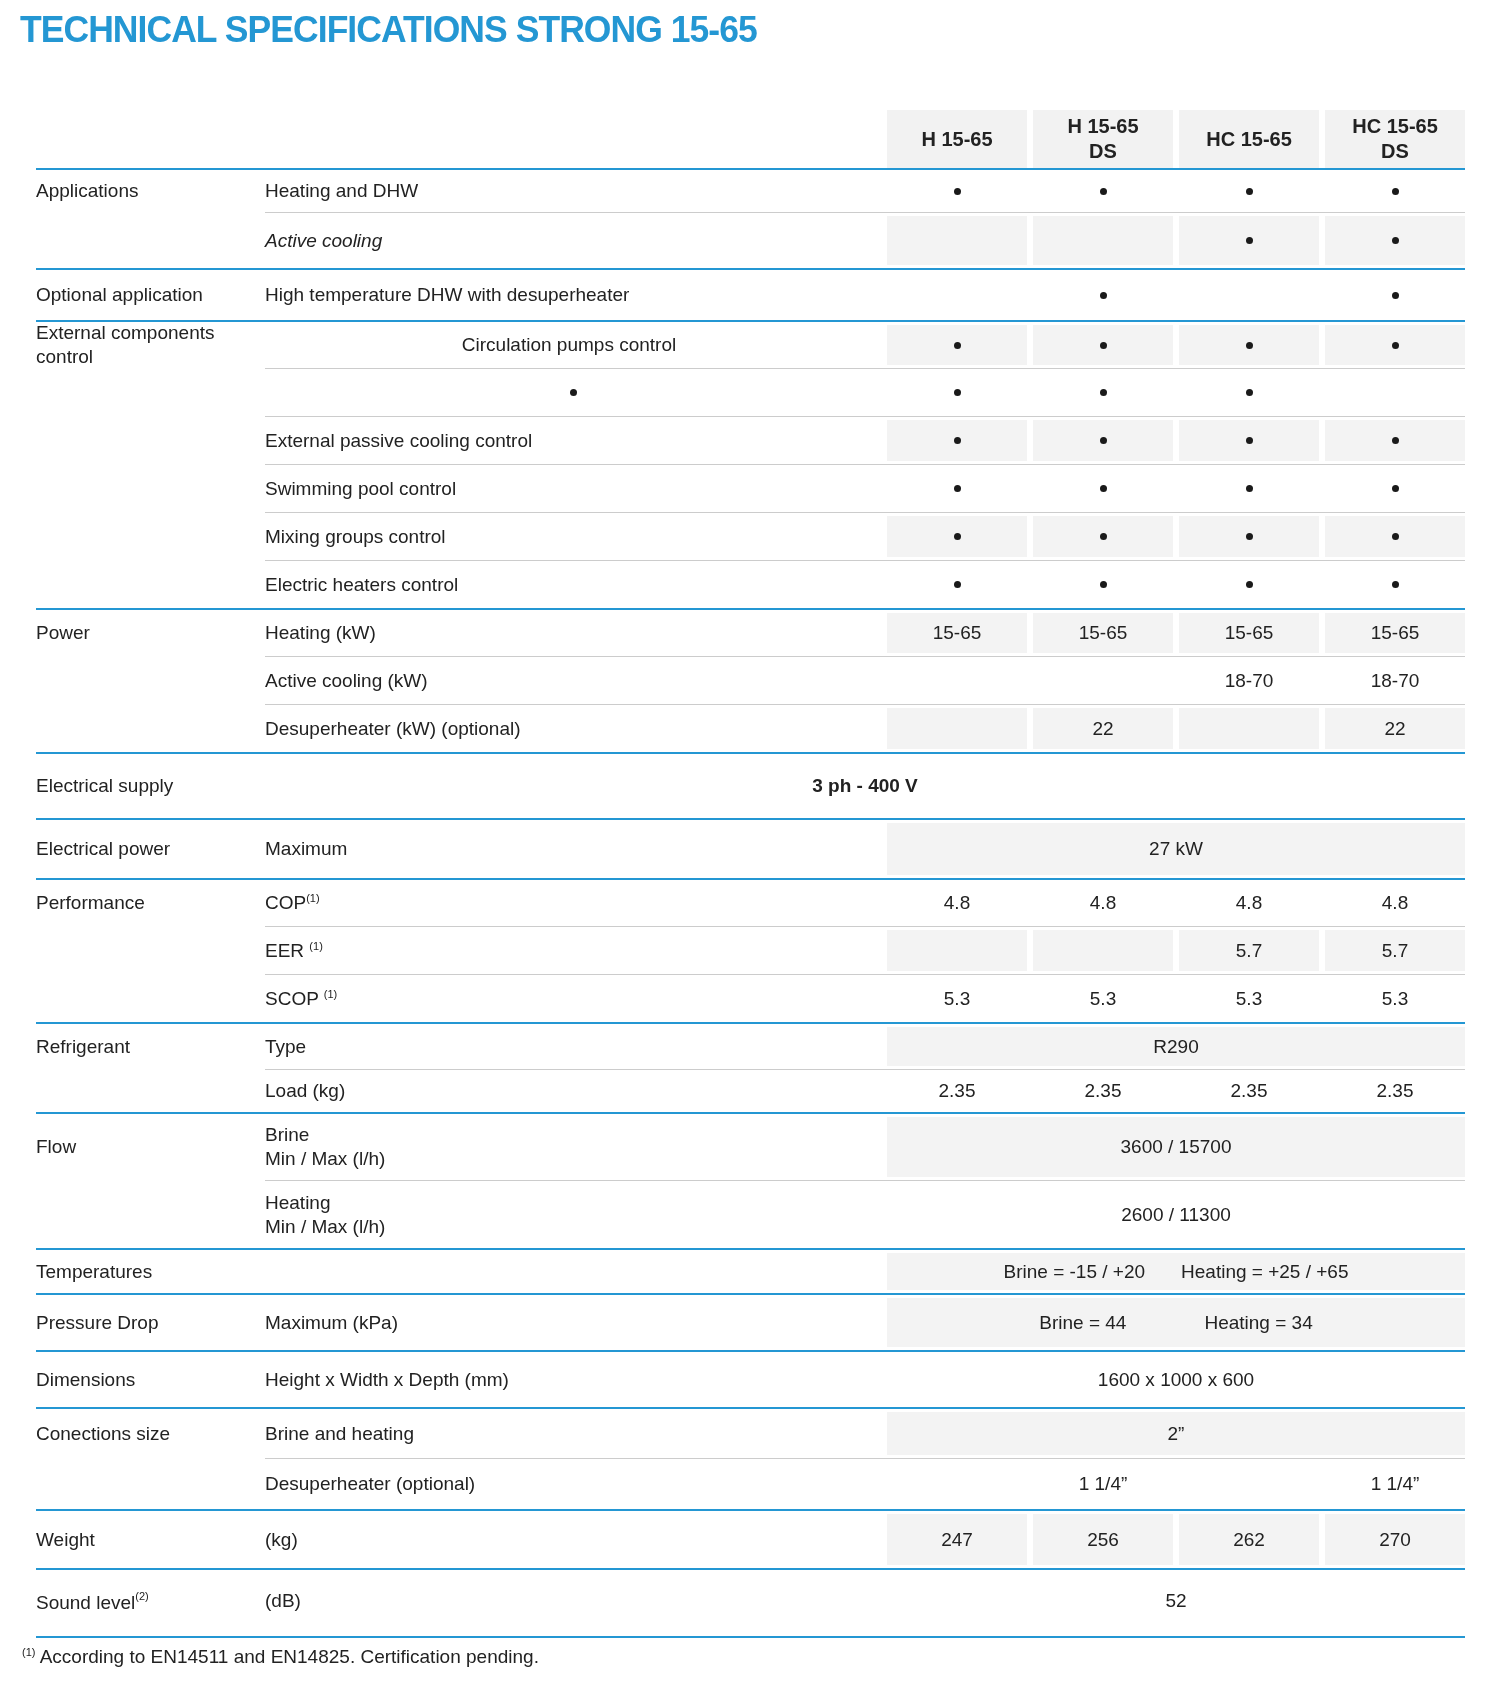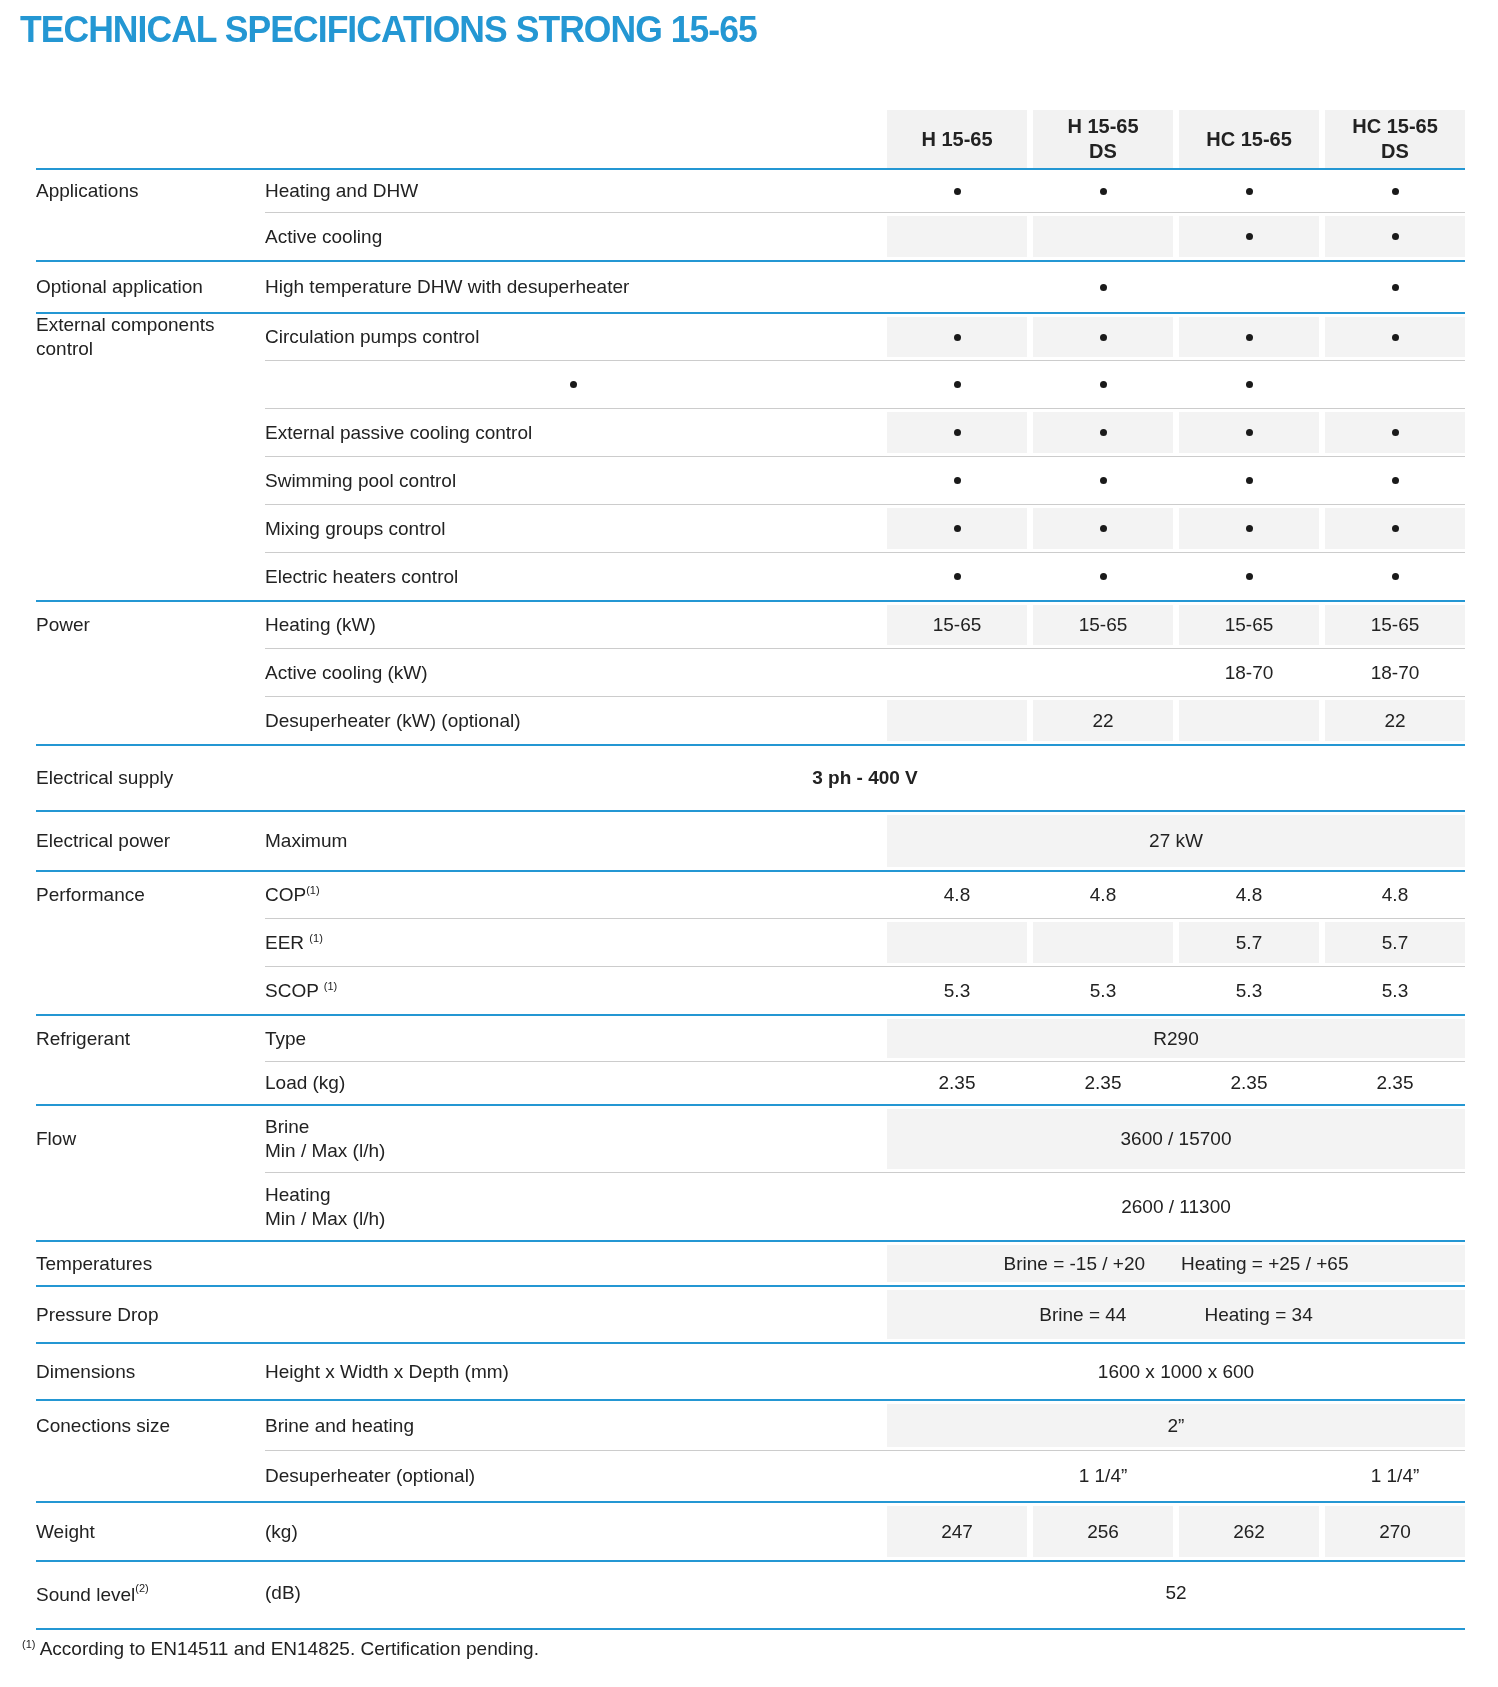--- a/index.html
+++ b/index.html
@@ -101,21 +101,21 @@
             <div class="cell">
               <span class="dot"></span>
             </div>
             <div class="cell">
               <span class="dot"></span>
             </div>
             <div class="cell">
               <span class="dot"></span>
             </div>
           </div>
-          <div class="row" style="height: 48px;">
+          <div class="row" style="height: 56px; font-style: italic;">
             <div class="sub">
               <div>Active cooling</div>
             </div>
             <div class="cell shaded"></div>
             <div class="cell shaded"></div>
             <div class="cell shaded">
               <span class="dot"></span>
             </div>
             <div class="cell shaded">
               <span class="dot"></span>
@@ -141,21 +141,21 @@
               <span class="dot"></span>
             </div>
           </div>
         </div>
       </div>
       <div class="group">
         <div class="glabel" style="height: 46px;">
           <span>External components control</span>
         </div>
         <div class="rows">
-          <div class="row" style="height: 46px;">
+          <div class="row" style="height: 46px; text-align: center;">
             <div class="sub">
               <div>Circulation pumps control</div>
             </div>
             <div class="cell shaded">
               <span class="dot"></span>
             </div>
             <div class="cell shaded">
               <span class="dot"></span>
             </div>
             <div class="cell shaded">
@@ -395,20 +395,23 @@
             </div>
           </div>
         </div>
       </div>
       <div class="group">
         <div class="glabel" style="height: 55px;">
           <span>Pressure Drop</span>
         </div>
         <div class="rows">
           <div class="row" style="height: 55px;">
+            <div class="sub">
+              <div>Maximum (kPa)</div>
+            </div>
             <div class="cell span span2 shaded" style="gap: 78px;">
               <span>Brine = 44</span>
               <span>Heating = 34</span>
             </div>
           </div>
         </div>
       </div>
       <div class="group">
         <div class="glabel" style="height: 55px;">
           <span>Dimensions</span>

